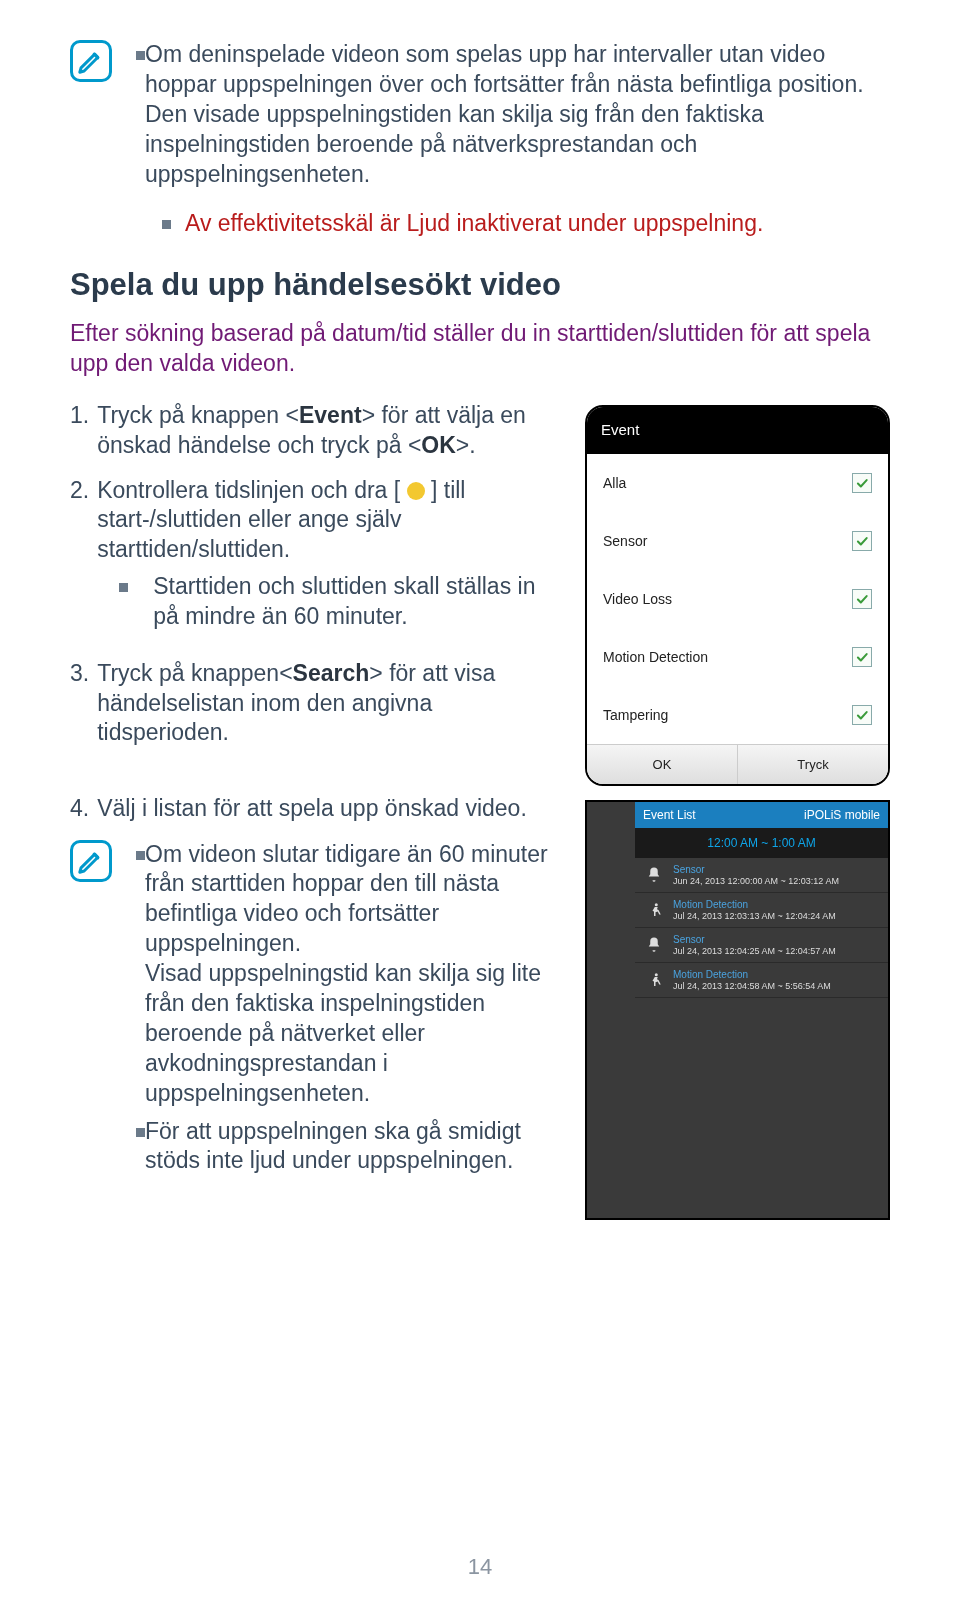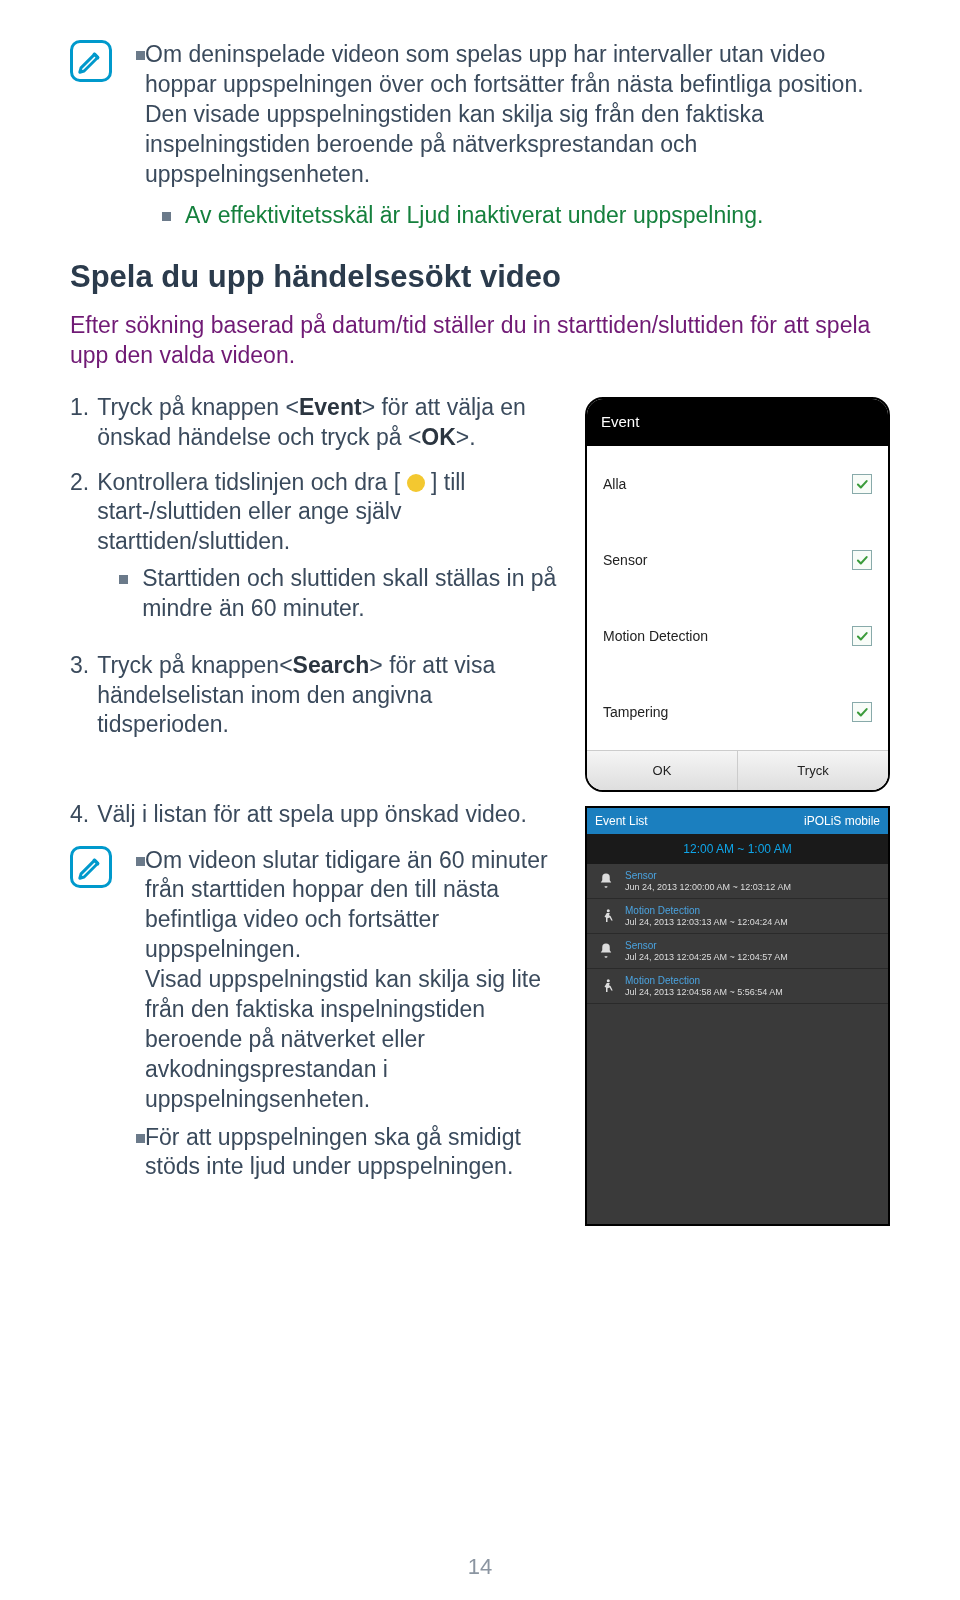--- a/index.html
+++ b/index.html
@@ -45,22 +45,22 @@
     margin-bottom: 8px;
     font-weight: 300;
     font-stretch: condensed;
   }
   .sub-item {
     display: flex;
     gap: 14px;
     margin-left: 26px;
     font-size: 23px;
     line-height: 1.3;
-    color: #15803d;
-    margin-top: 12px;
+    color: #b91c1c;
+    margin-top: 20px;
     font-weight: 300;
   }
   h2.heading {
     font-size: 31px;
     font-weight: 700;
     color: #2b3b4c;
     margin: 18px 0 16px 0;
   }
   p.intro {
     font-size: 23px;
@@ -94,21 +94,21 @@
   .yellow-dot {
     width: 18px;
     height: 18px;
     background: #f3c830;
     border-radius: 50%;
     display: inline-block;
     vertical-align: -2px;
   }
   .sub-bullet {
     display: flex;
-    gap: 14px;
+    gap: 25px;
     margin-top: 8px;
     margin-bottom: 12px;
     margin-left: 22px;
     font-size: 23px;
     line-height: 1.28;
     color: #3a4a5c;
     font-weight: 300;
   }
   
   .event-panel {
@@ -122,21 +122,21 @@
     background: #000;
     color: #fff;
     font-size: 15px;
     padding: 14px 14px 16px 14px;
     border-radius: 14px 14px 0 0;
   }
   .event-row {
     display: flex;
     justify-content: space-between;
     align-items: center;
-    padding: 28px 16px;
+    padding: 19px 16px;
     font-size: 14px;
     color: #222;
   }
   .checkbox {
     width: 20px;
     height: 20px;
     border: 1px solid #8aa;
     background: #f8fcf8;
     display: flex;
     align-items: center;
@@ -158,20 +158,21 @@
   }
   .event-btn:last-child { border-right: none; }
   
   .list-panel {
     border: 2px solid #000;
     border-radius: 0;
     overflow: hidden;
     background: #3a3a3a;
     margin-top: 6px;
     height: 420px;
+    padding-left: 48px;
   }
   .list-header {
     background: #1b7fbf;
     color: #fff;
     font-size: 12px;
     padding: 6px 8px;
     display: flex;
     justify-content: space-between;
     align-items: center;
   }
@@ -290,20 +291,28 @@
           <div class="event-row">
             <span>Alla</span>
             <span class="checkbox">
               <svg viewBox="0 0 24 24" fill="none" stroke="#3a9b3a" stroke-width="3.5" stroke-linecap="round" stroke-linejoin="round">
                 <polyline points="5 13 10 18 20 7"></polyline>
               </svg>
             </span>
           </div>
           <div class="event-row">
             <span>Sensor</span>
+            <span class="checkbox">
+              <svg viewBox="0 0 24 24" fill="none" stroke="#3a9b3a" stroke-width="3.5" stroke-linecap="round" stroke-linejoin="round">
+                <polyline points="5 13 10 18 20 7"></polyline>
+              </svg>
+            </span>
+          </div>
+          <div class="event-row">
+            <span>Video Loss</span>
             <span class="checkbox">
               <svg viewBox="0 0 24 24" fill="none" stroke="#3a9b3a" stroke-width="3.5" stroke-linecap="round" stroke-linejoin="round">
                 <polyline points="5 13 10 18 20 7"></polyline>
               </svg>
             </span>
           </div>
           <div class="event-row">
             <span>Motion Detection</span>
             <span class="checkbox">
               <svg viewBox="0 0 24 24" fill="none" stroke="#3a9b3a" stroke-width="3.5" stroke-linecap="round" stroke-linejoin="round">

